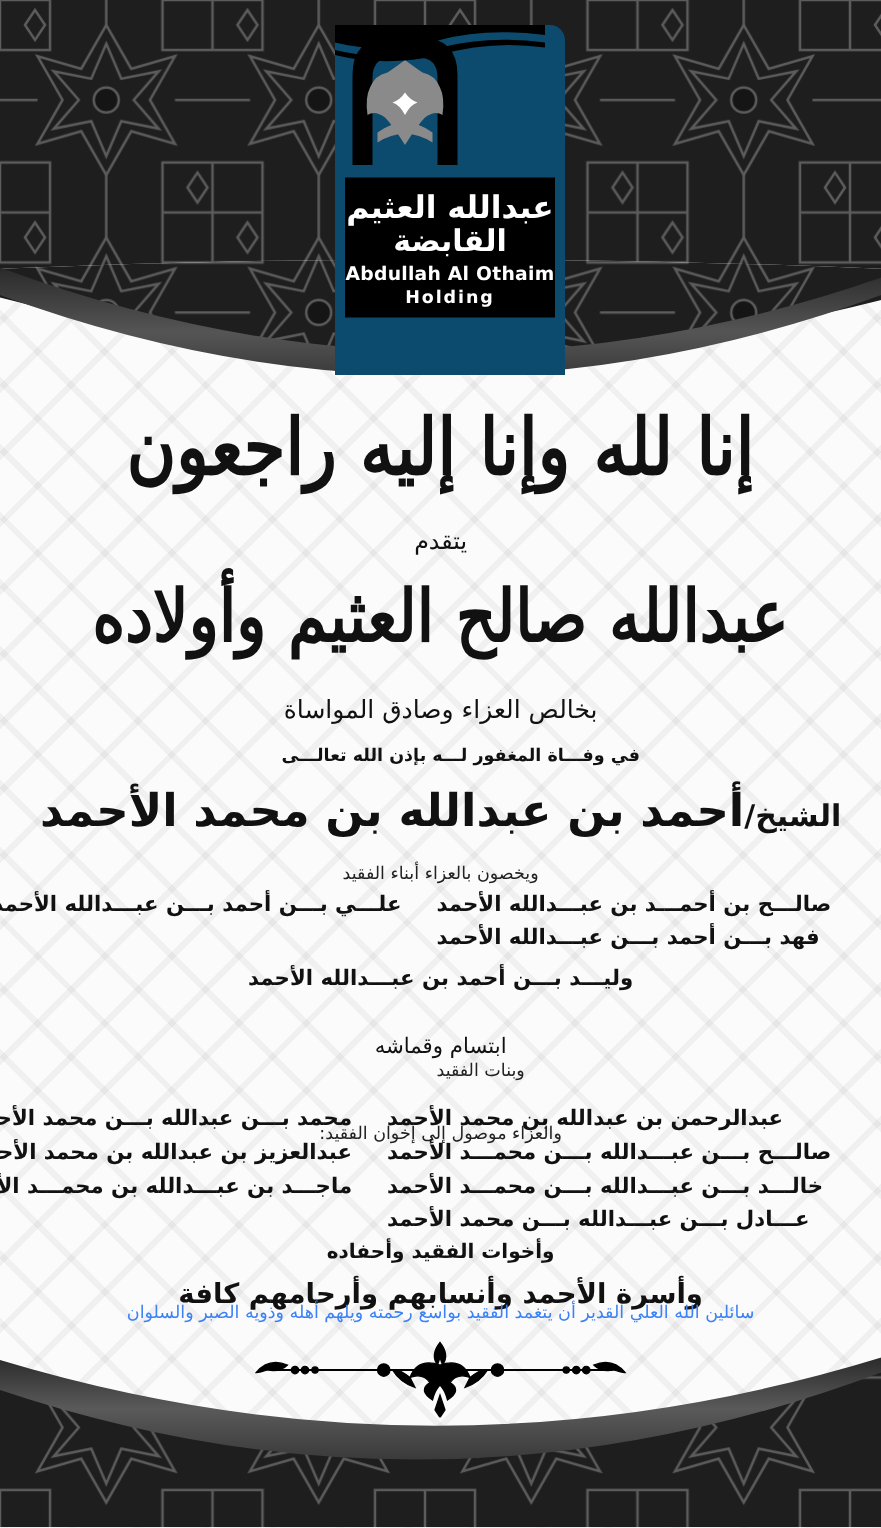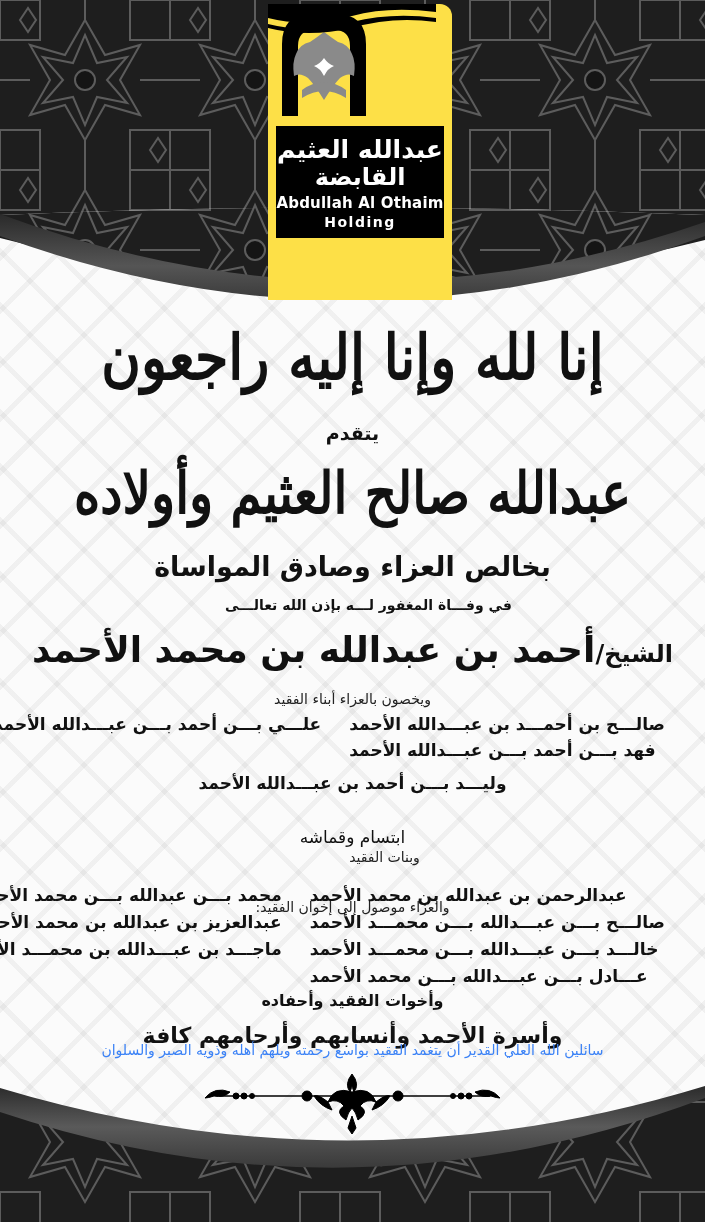--- a/index.html
+++ b/index.html
@@ -25,22 +25,22 @@
   }
   .header svg { position: absolute; left: 0; top: 0; }
 
   .footer {
     position: absolute; left: 0; bottom: 0; width: 705px; height: 160px; overflow: hidden;
   }
   .footer svg { position: absolute; left: 0; top: 0; }
 
   
   .logo {
-    position: absolute; left: 268px; top: 4px; width: 184px; height: 322px;
-    background: #fde047; border-radius: 12px;
+    position: absolute; left: 268px; top: 20px; width: 184px; height: 322px;
+    background: #0c4a6e; border-radius: 12px;
   }
   .logo-emblem { position: absolute; left: 36px; top: 10px; width: 112px; height: 112px; }
   .logo-plate {
     position: absolute; left: 8px; top: 122px; width: 168px; height: 112px; background: #000;
   }
   .logo-ar1, .logo-ar2 {
     position: absolute; left: 0; width: 100%; text-align: center; color: #fff;
     font-family: "DejaVu Sans", sans-serif; font-weight: bold; direction: rtl;
   }
   .logo-ar1 { top: 10px; font-size: 25px; line-height: 28px; }
@@ -55,24 +55,24 @@
 
   
   .content { position: absolute; left: 0; top: 0; width: 705px; direction: rtl; color: #111; }
   .line { position: absolute; left: 0; width: 705px; text-align: center; white-space: nowrap; }
 
   .calligraphy {
     font-family: "DejaVu Serif", serif; font-weight: bold; letter-spacing: 1px;
     color: #111;
   }
   .verse { top: 312px; font-size: 54px; line-height: 90px; transform: scaleY(1.15); }
-  .yataqaddam { top: 420px; font-size: 19px; font-weight: bold; line-height: 26px; }
+  .yataqaddam { top: 420px; font-size: 19px; font-weight: normal; line-height: 26px; }
   .sender { top: 448px; font-size: 50px; line-height: 90px; transform: scaleY(1.15); }
 
-  .condol1 { top: 552px; font-size: 27px; font-weight: bold; line-height: 30px; }
+  .condol1 { top: 552px; font-size: 20px; font-weight: normal; line-height: 30px; }
   .condol2 { top: 592px; font-size: 14px; font-weight: bold; line-height: 26px; padding-left: 16px; }
   .deceased { top: 626px; font-size: 36px; font-weight: bold; line-height: 48px; }
   .deceased .title { font-size: 24px; }
 
   .sub-small { font-size: 14px; line-height: 20px; color: #222; }
   .sons-intro { top: 689px; }
 
   .grid2 {
     position: absolute; left: 40px; width: 625px; display: grid;
     grid-template-columns: 1fr 1fr; column-gap: 28px; direction: rtl;

